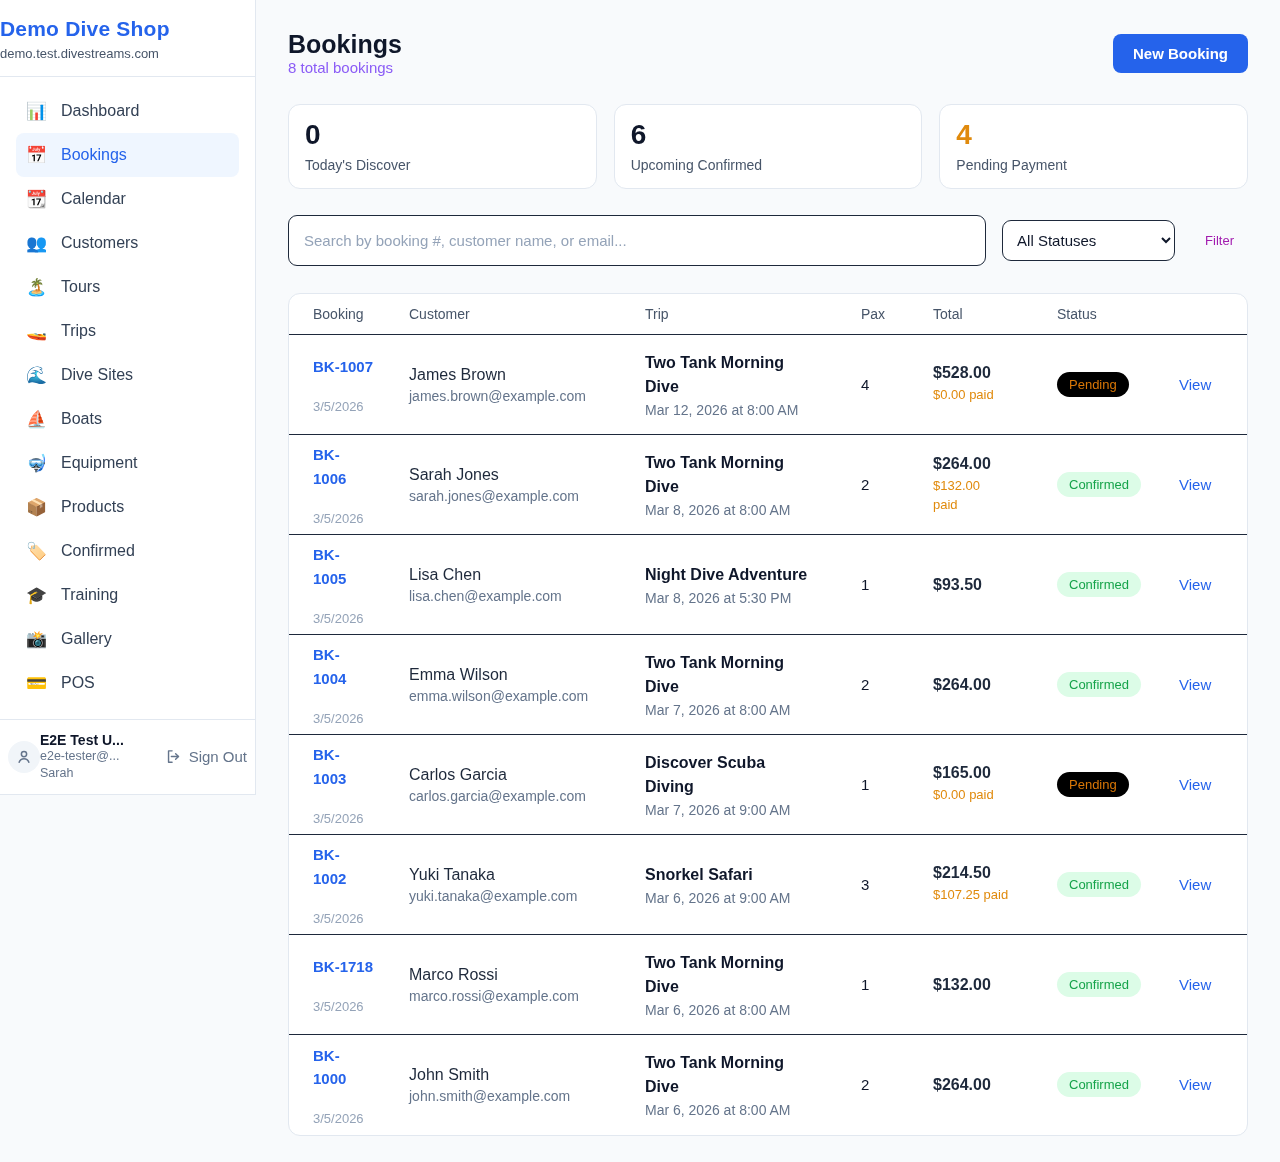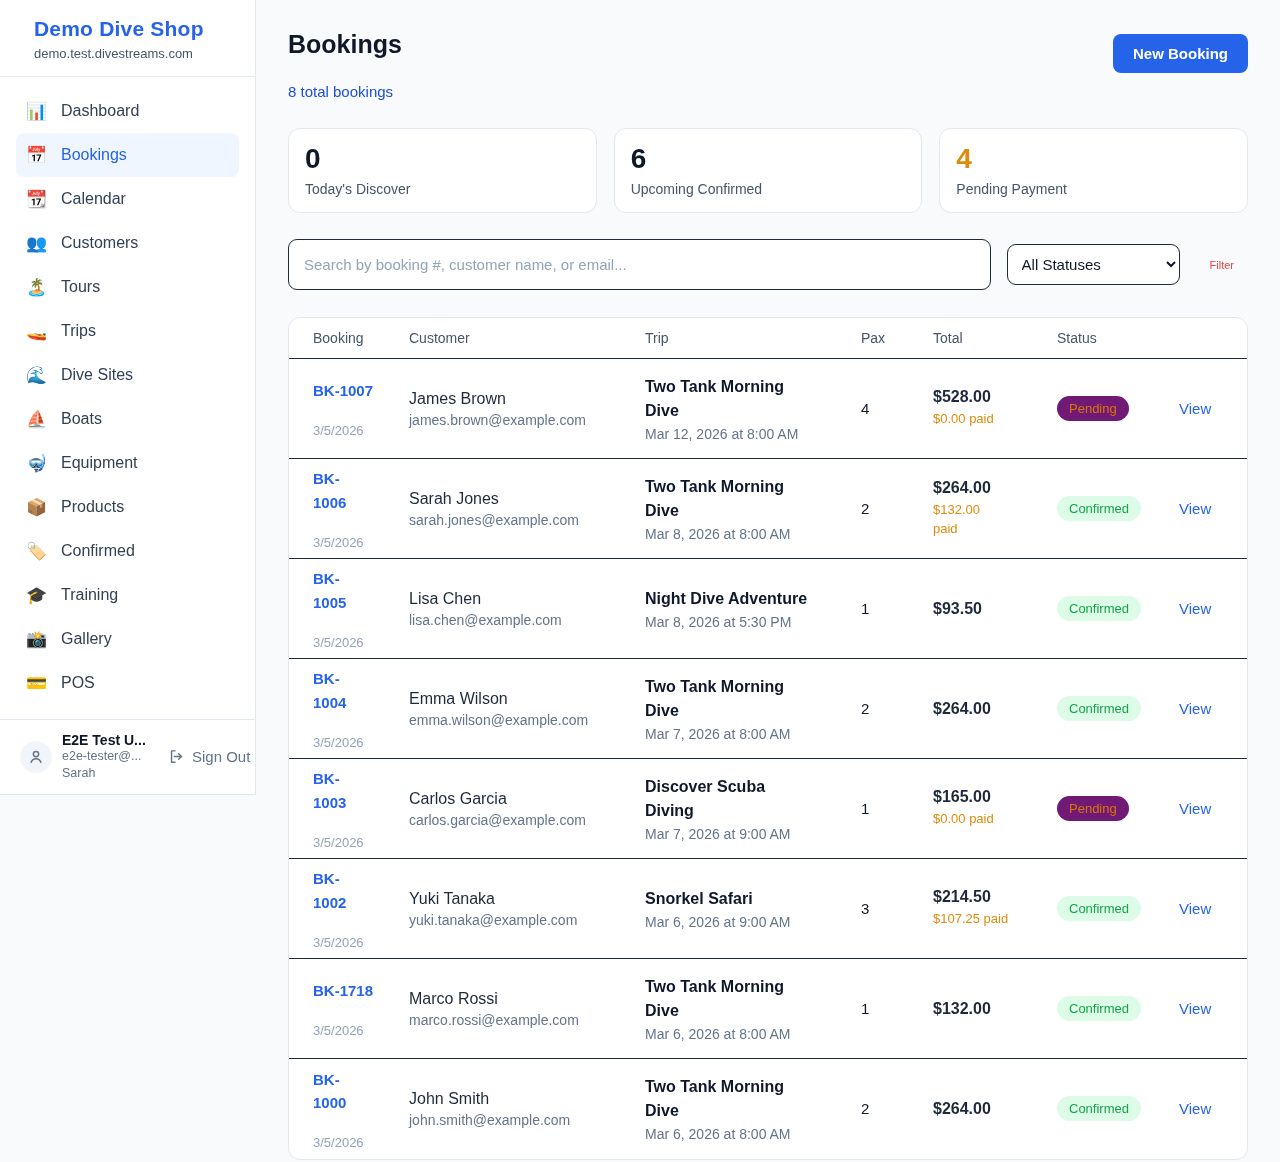--- a/index.html
+++ b/index.html
@@ -11,54 +11,54 @@
     display:flex;
     overflow:hidden;
   }
   
   .sidebar { width:256px; flex:0 0 256px; }
   .sidebar-inner {
     background:#ffffff;
     border-right:1px solid #e2e8f0;
     border-bottom:1px solid #e2e8f0;
   }
-  .brand { padding:17px 34px 15px; border-bottom:1px solid #e2e8f0; }
+  .brand { padding:17px 0 15px; border-bottom:1px solid #e2e8f0; }
   .brand h1 { font-size:21px; font-weight:700; color:#2563eb; letter-spacing:.2px; }
   .brand .domain { margin-top:5px; font-size:13px; color:#475569; }
   nav { padding:12px 16px 14px; }
   .nav-item {
     display:flex; align-items:center; gap:13px;
     height:44px; padding:0 10px; border-radius:8px;
     font-size:16px; color:#334155; cursor:pointer;
   }
   .nav-item .nav-icon { width:22px; font-size:17px; text-align:center; flex:0 0 22px; }
   .nav-item.active { background:#eff6ff; color:#2563eb; }
   .user-footer {
     border-top:1px solid #e2e8f0;
-    padding:12px 20px;
-    display:flex; align-items:center; gap:10px;
+    padding:12px 8px;
+    display:flex; align-items:center; 
   }
   .avatar {
     width:32px; height:32px; border-radius:50%;
     background:#f1f5f9; display:flex; align-items:center; justify-content:center;
     flex:0 0 32px;
   }
   .user-meta { width:96px; flex:0 0 96px; }
   .user-name { font-size:14px; font-weight:700; color:#0f172a; white-space:nowrap; }
   .user-email, .user-role { font-size:12.5px; color:#64748b; line-height:1.35; white-space:nowrap; }
   .signout {
     margin-left:auto; display:flex; align-items:center; gap:7px;
     background:none; border:none; font-family:inherit;
     font-size:15px; color:#64748b; cursor:pointer; white-space:nowrap;
   }
   
   main { flex:1; padding:30px 32px 32px; }
   .page-header { display:flex; justify-content:space-between; align-items:flex-start; margin-bottom:28px; }
   .page-title { font-size:25px; font-weight:700; color:#0f172a; }
-  .page-subtitle { margin-top:24px; font-size:15px; color:#1d4ed8; }
+  .page-subtitle { margin-top:0; font-size:15px; color:#8b5cf6; }
   .btn-primary {
     background:#2563eb; color:#fff; border:none; border-radius:8px;
     padding:11px 20px; font-size:15px; font-weight:600; font-family:inherit; cursor:pointer;
     margin-top:4px;
   }
   .stats { display:grid; grid-template-columns:repeat(3,1fr); gap:17px; margin-bottom:26px; }
   .stat-card {
     background:#fff; border:1px solid #e2e8f0; border-radius:12px;
     padding:15px 16px; height:85px;
   }
@@ -71,21 +71,21 @@
     padding:0 15px; font-size:15px; font-family:inherit; color:#0f172a; background:#fff;
     outline:none;
   }
   .search-input::placeholder { color:#94a3b8; }
   .status-select {
     height:41px; border:1px solid #1e293b; border-radius:9px;
     padding:0 10px; font-size:15px; font-family:inherit; color:#0f172a; background:#fff;
     width:173px;
   }
   .filter-btn {
-    background:none; border:none; font-family:inherit; font-size:11px; color:#ef4444;
+    background:none; border:none; font-family:inherit; font-size:13px; color:#a21caf;
     padding:0 14px; cursor:pointer;
   }
   
   .table-card {
     background:#fff; border:1px solid #e2e8f0; border-radius:12px; overflow:hidden;
   }
   table { width:100%; border-collapse:collapse; }
   thead th {
     text-align:left; font-size:14px; font-weight:500; color:#475569;
     padding:12px 8px; border-bottom:1px solid #1e293b;
@@ -105,21 +105,21 @@
   .cust-email { font-size:14px; color:#64748b; margin-top:4px; }
   .trip-name { font-size:16px; font-weight:600; color:#0f172a; line-height:1.5; white-space:pre-line; }
   .trip-date { font-size:14px; color:#64748b; margin-top:3px; }
   .pax { font-size:15px; color:#0f172a; }
   .amount { font-size:16px; font-weight:700; color:#1e293b; }
   .paid { font-size:13px; color:#e08a0c; margin-top:4px; white-space:pre-line; line-height:1.45; }
   .badge {
     display:inline-block; padding:5px 12px; border-radius:999px;
     font-size:13px; font-weight:500;
   }
-  .badge--pending { background:#701a75; color:#d97706; }
+  .badge--pending { background:#000000; color:#d97706; }
   .badge--confirmed { background:#dcfce7; color:#16a34a; }
   .view-link { font-size:15px; color:#2563eb; text-decoration:none; cursor:pointer; }
 </style>
 </head>
 <body>
 
 <aside class="sidebar">
   <div class="sidebar-inner">
     <div class="brand">
       <h1>Demo Dive Shop</h1>

